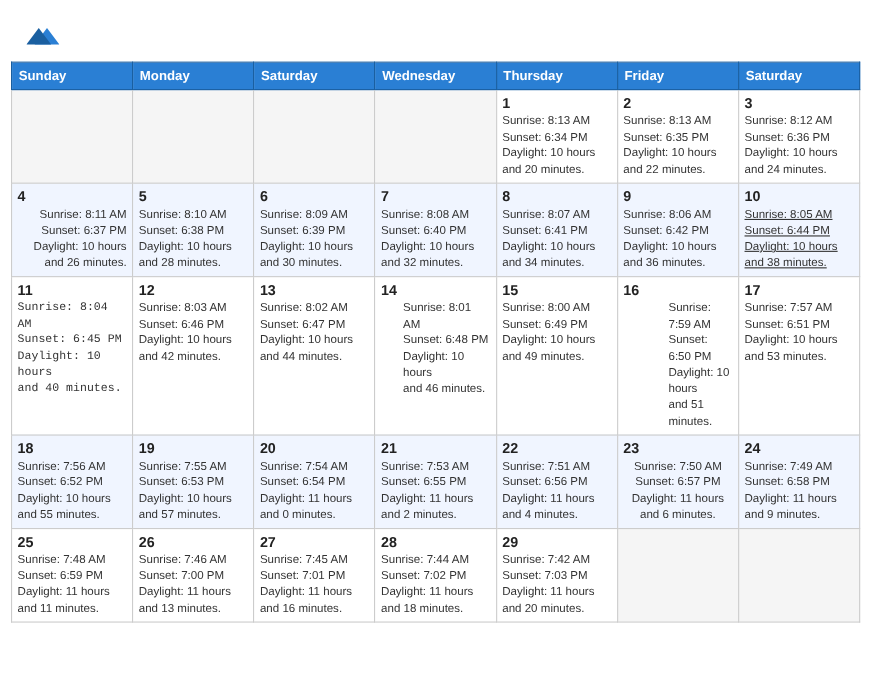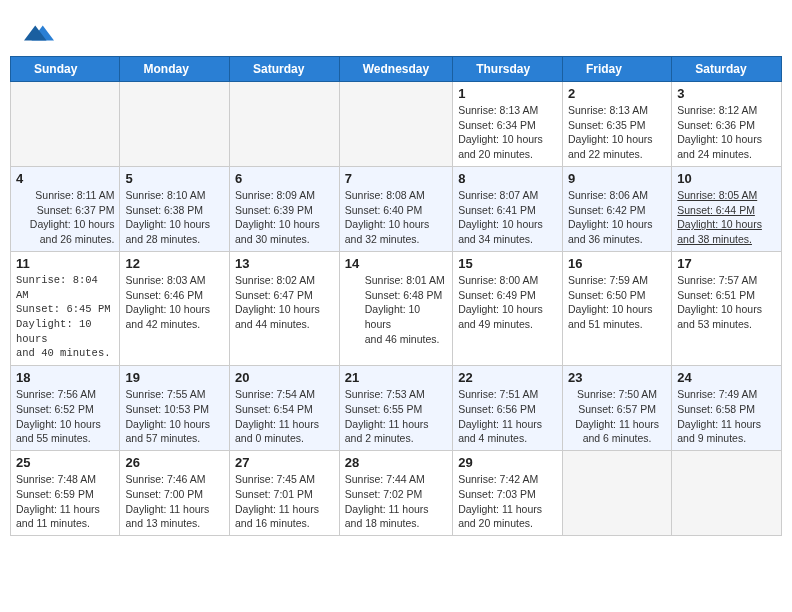--- a/index.html
+++ b/index.html
@@ -49,21 +49,21 @@
     }
     .calendar {
       width: 100%;
       border-collapse: collapse;
       font-size: 11px;
     }
     .calendar th {
       background: #2a7fd4;
       color: #fff;
       text-align: left;
-      padding: 5px 23px;
+      padding: 5px 6px;
       font-size: 12px;
       font-weight: bold;
       border: 1px solid #1a5fa0;
     }
     .calendar td {
       border: 1px solid #ccc;
       vertical-align: top;
       padding: 4px 5px;
       width: 110px;
       min-height: 80px;
@@ -231,21 +231,21 @@
         </td>
         <td>
           <span class="day-number">15</span>
           <div class="day-info" style="white-space: pre-line;">Sunrise: 8:00 AM
 Sunset: 6:49 PM
 Daylight: 10 hours
 and 49 minutes.</div>
         </td>
         <td>
           <span class="day-number">16</span>
-          <div class="day-info" style="white-space: pre-line;">Sunrise: 7:59 AM
+          <div class="day-info" style="white-space: pre-line; margin-left: 41px;">Sunrise: 7:59 AM
 Sunset: 6:50 PM
 Daylight: 10 hours
 and 51 minutes.</div>
         </td>
         <td>
           <span class="day-number">17</span>
           <div class="day-info" style="white-space: pre-line;">Sunrise: 7:57 AM
 Sunset: 6:51 PM
 Daylight: 10 hours
 and 53 minutes.</div>
@@ -255,21 +255,21 @@
         <td>
           <span class="day-number">18</span>
           <div class="day-info" style="white-space: pre-line;">Sunrise: 7:56 AM
 Sunset: 6:52 PM
 Daylight: 10 hours
 and 55 minutes.</div>
         </td>
         <td>
           <span class="day-number">19</span>
           <div class="day-info" style="white-space: pre-line;">Sunrise: 7:55 AM
-Sunset: 10:53 PM
+Sunset: 6:53 PM
 Daylight: 10 hours
 and 57 minutes.</div>
         </td>
         <td>
           <span class="day-number">20</span>
           <div class="day-info" style="white-space: pre-line;">Sunrise: 7:54 AM
 Sunset: 6:54 PM
 Daylight: 11 hours
 and 0 minutes.</div>
         </td>

